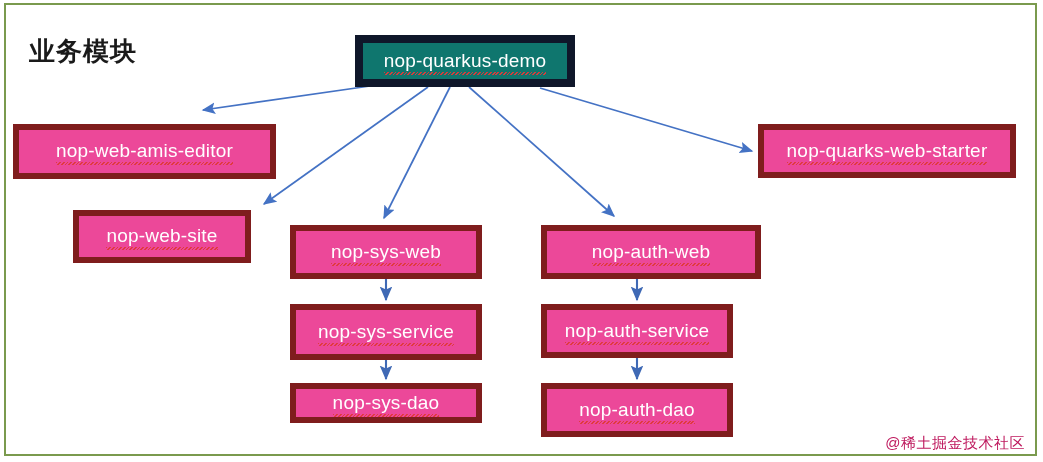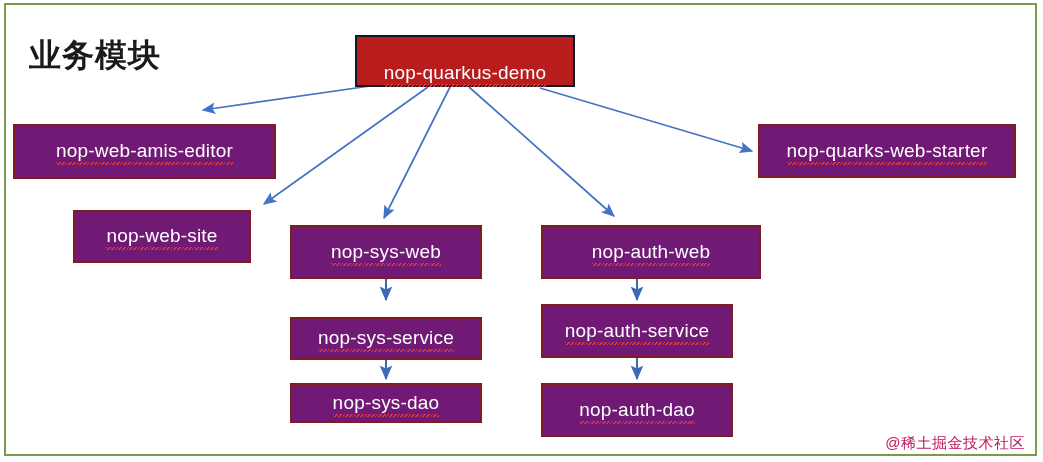--- a/index.html
+++ b/index.html
@@ -37,27 +37,26 @@
     box-sizing: border-box;
     display: flex;
     align-items: center;
     justify-content: center;
     color: #ffffff;
     font-size: 19px;
     letter-spacing: 0.2px;
     white-space: nowrap;
   }
   .node.blue {
-    background: #701a75;
-    border: 2px solid #7f1d1d;
+    background: #ec4899;
+    border: 6px solid #7f1d1d;
   }
   .node.orange {
-    background: #b91c1c;
-    border: 2px solid #0f172a;
-    align-items: flex-end;
+    background: #0f766e;
+    border: 8px solid #0f172a;
   }
   .node .lbl {
     position: relative;
     display: inline-block;
     padding-bottom: 1px;
   }
   .node .lbl::after {
     content: "";
     position: absolute;
     left: 0;
@@ -67,21 +66,21 @@
     background-image:
       repeating-linear-gradient(135deg,
         #e03a3a 0px, #e03a3a 1.2px,
         rgba(224,58,58,0) 1.2px, rgba(224,58,58,0) 2.6px);
     opacity: 0.95;
   }
   #title {
     position: absolute;
     left: 29px;
     top: 34px;
-    font-size: 32px;
+    font-size: 26px;
     font-weight: 700;
     color: #1a1a1a;
     letter-spacing: 1px;
     white-space: nowrap;
   }
   #watermark {
     position: absolute;
     right: 18px;
     bottom: 9px;
     font-size: 15px;
@@ -132,21 +131,21 @@
   </div>
 
   <div class="node blue" style="left:290px; top:225px; width:192px; height:54px;">
     <span class="lbl">nop-sys-web</span>
   </div>
 
   <div class="node blue" style="left:73px; top:210px; width:178px; height:53px;">
     <span class="lbl">nop-web-site</span>
   </div>
 
-  <div class="node blue" style="left:290px; top:304px; width:192px; height:43px;margin-top:13px;">
+  <div class="node blue" style="left:290px; top:304px; width:192px; height:56px;">
     <span class="lbl">nop-sys-service</span>
   </div>
 
   <div class="node blue" style="left:290px; top:383px; width:192px; height:40px;">
     <span class="lbl">nop-sys-dao</span>
   </div>
 
   <div class="node blue" style="left:541px; top:225px; width:220px; height:54px;">
     <span class="lbl">nop-auth-web</span>
   </div>

